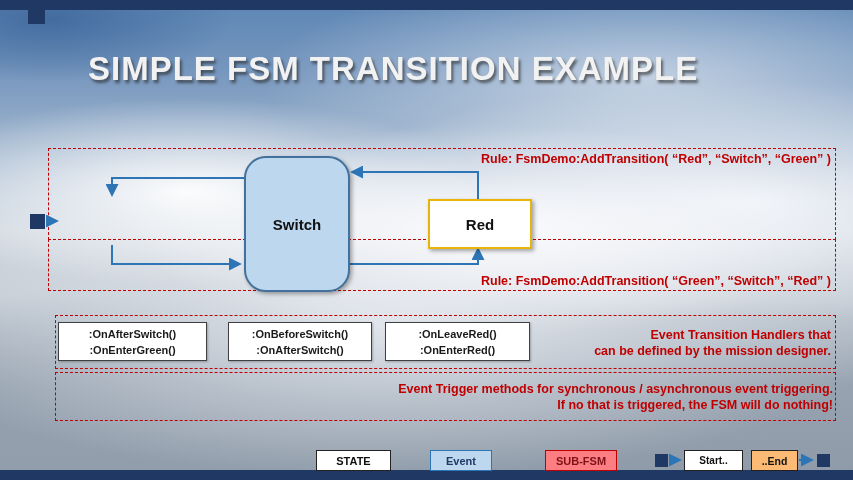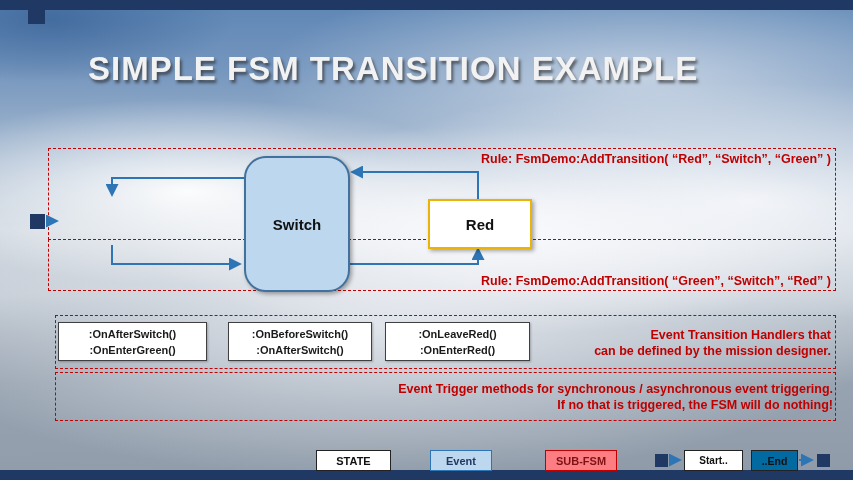--- a/index.html
+++ b/index.html
@@ -61,21 +61,21 @@
   .handlers-caption{right:22px;top:327px;}
   .trigger-caption{right:20px;top:381px;}
   .legend-box{
     position:absolute;top:450px;height:21px;display:flex;align-items:center;justify-content:center;
     font-size:11px;font-weight:700;box-sizing:border-box;
   }
   .legend-state{left:316px;width:75px;background:#fff;border:1.5px solid #222;color:#111;}
   .legend-event{left:430px;width:62px;background:#BDD7EE;border:1.5px solid #2E75B6;color:#1F3864;}
   .legend-subfsm{left:545px;width:72px;background:#FC7E82;border:1.5px solid #C00000;color:#7E1216;}
   .legend-start-label{left:684px;width:59px;background:#fff;border:1.5px solid #222;color:#111;font-size:10px;}
-  .legend-end-label{left:751px;width:47px;background:#0369a1;border:1.5px solid #222;color:#111;font-size:10.5px;}
+  .legend-end-label{left:751px;width:47px;background:#fdba74;border:1.5px solid #222;color:#111;font-size:10.5px;}
   .legend-square{position:absolute;top:454px;width:13px;height:13px;background:#1F3864;}
   .legend-square-start{left:655px;}
   .legend-square-end{left:817px;}
 </style>
 </head>
 <body>
 
 <div class="slide">
   <div class="bg"></div>
   <div class="top-bar"></div>

